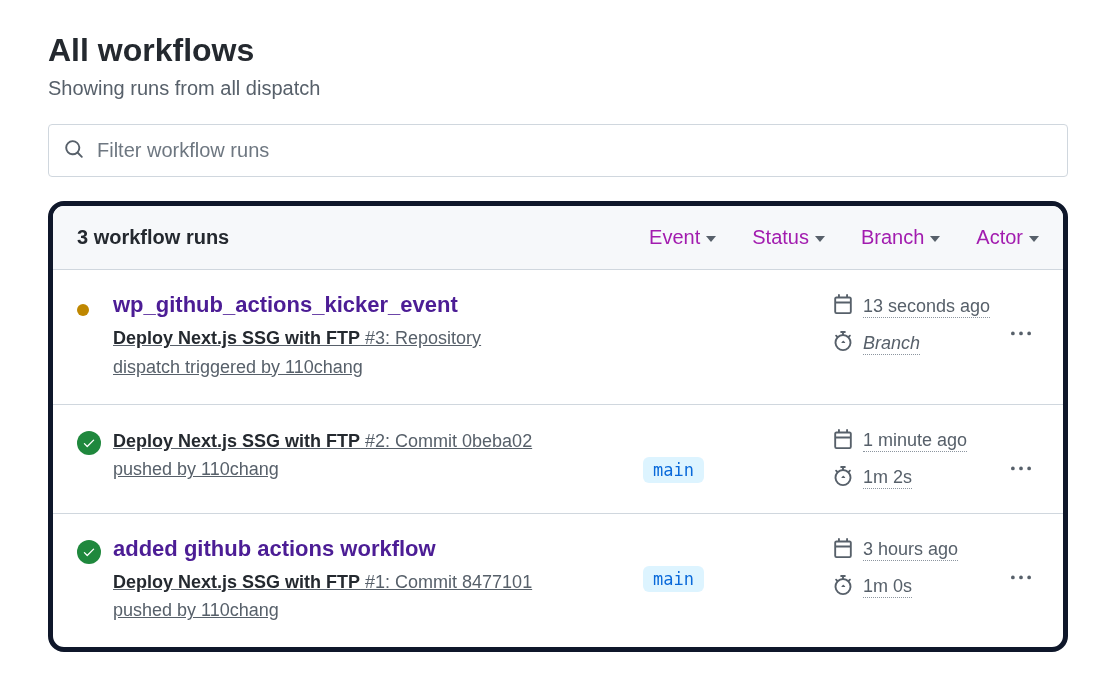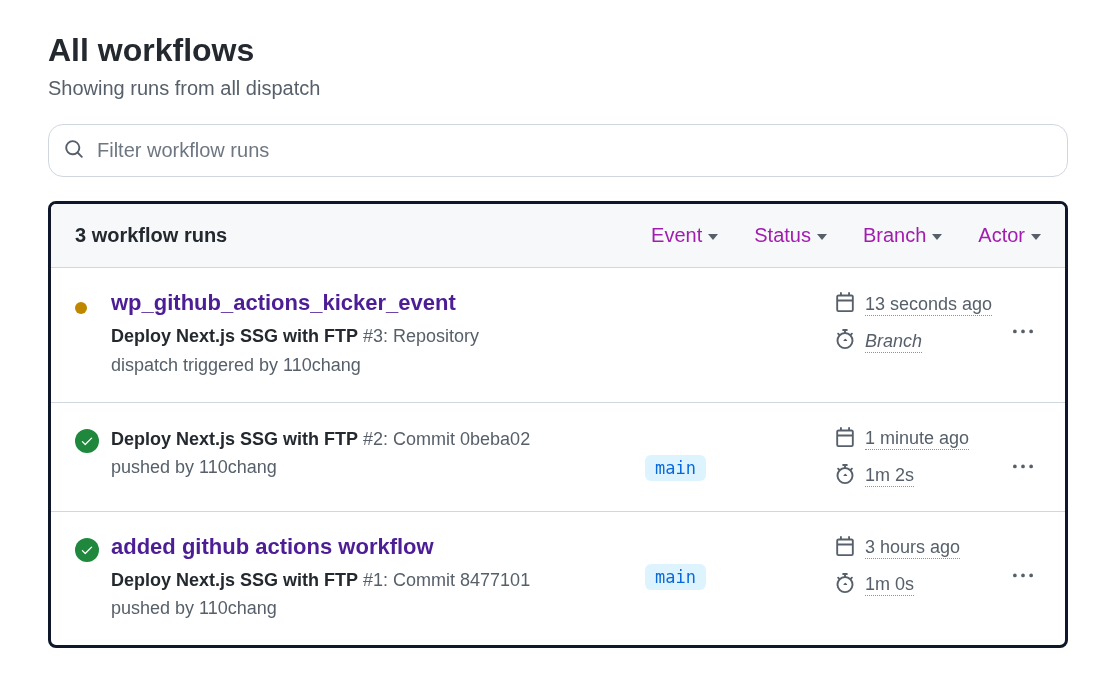--- a/index.html
+++ b/index.html
@@ -29,28 +29,28 @@
       left: 16px;
       top: 50%;
       transform: translateY(-50%);
       color: #57606a;
     }
     .search-input {
       width: 100%;
       padding: 14px 16px 14px 48px;
       font-size: 20px;
       border: 1px solid #d0d7de;
-      border-radius: 15px;
+      border-radius: 4px;
       background: #ffffff;
       color: #24292f;
     }
     .search-input::placeholder { color: #6e7781; }
     .panel {
-      border: 3px solid #0f172a;
-      border-radius: 8px;
+      border: 5px solid #0f172a;
+      border-radius: 16px;
       overflow: hidden;
     }
     .panel-header {
       display: flex;
       align-items: center;
       padding: 20px 24px;
       background: #f6f8fa;
       border-bottom: 1px solid #d0d7de;
     }
     .runs-count {
@@ -115,20 +115,21 @@
       font-weight: 600;
       color: #4c1d95;
       margin-bottom: 6px;
       display: inline-block;
     }
     .run-sub {
       font-size: 18px;
       color: #57606a;
       line-height: 1.6;
       max-width: 440px;
+      text-decoration: underline;
     }
     .run-sub .wf-name { font-weight: 600; color: #24292f; }
     .branch-col {
       width: 190px;
       padding-top: 30px;
     }
     .branch-label {
       display: inline-block;
       background: #ddf4ff;
       color: #0969da;

